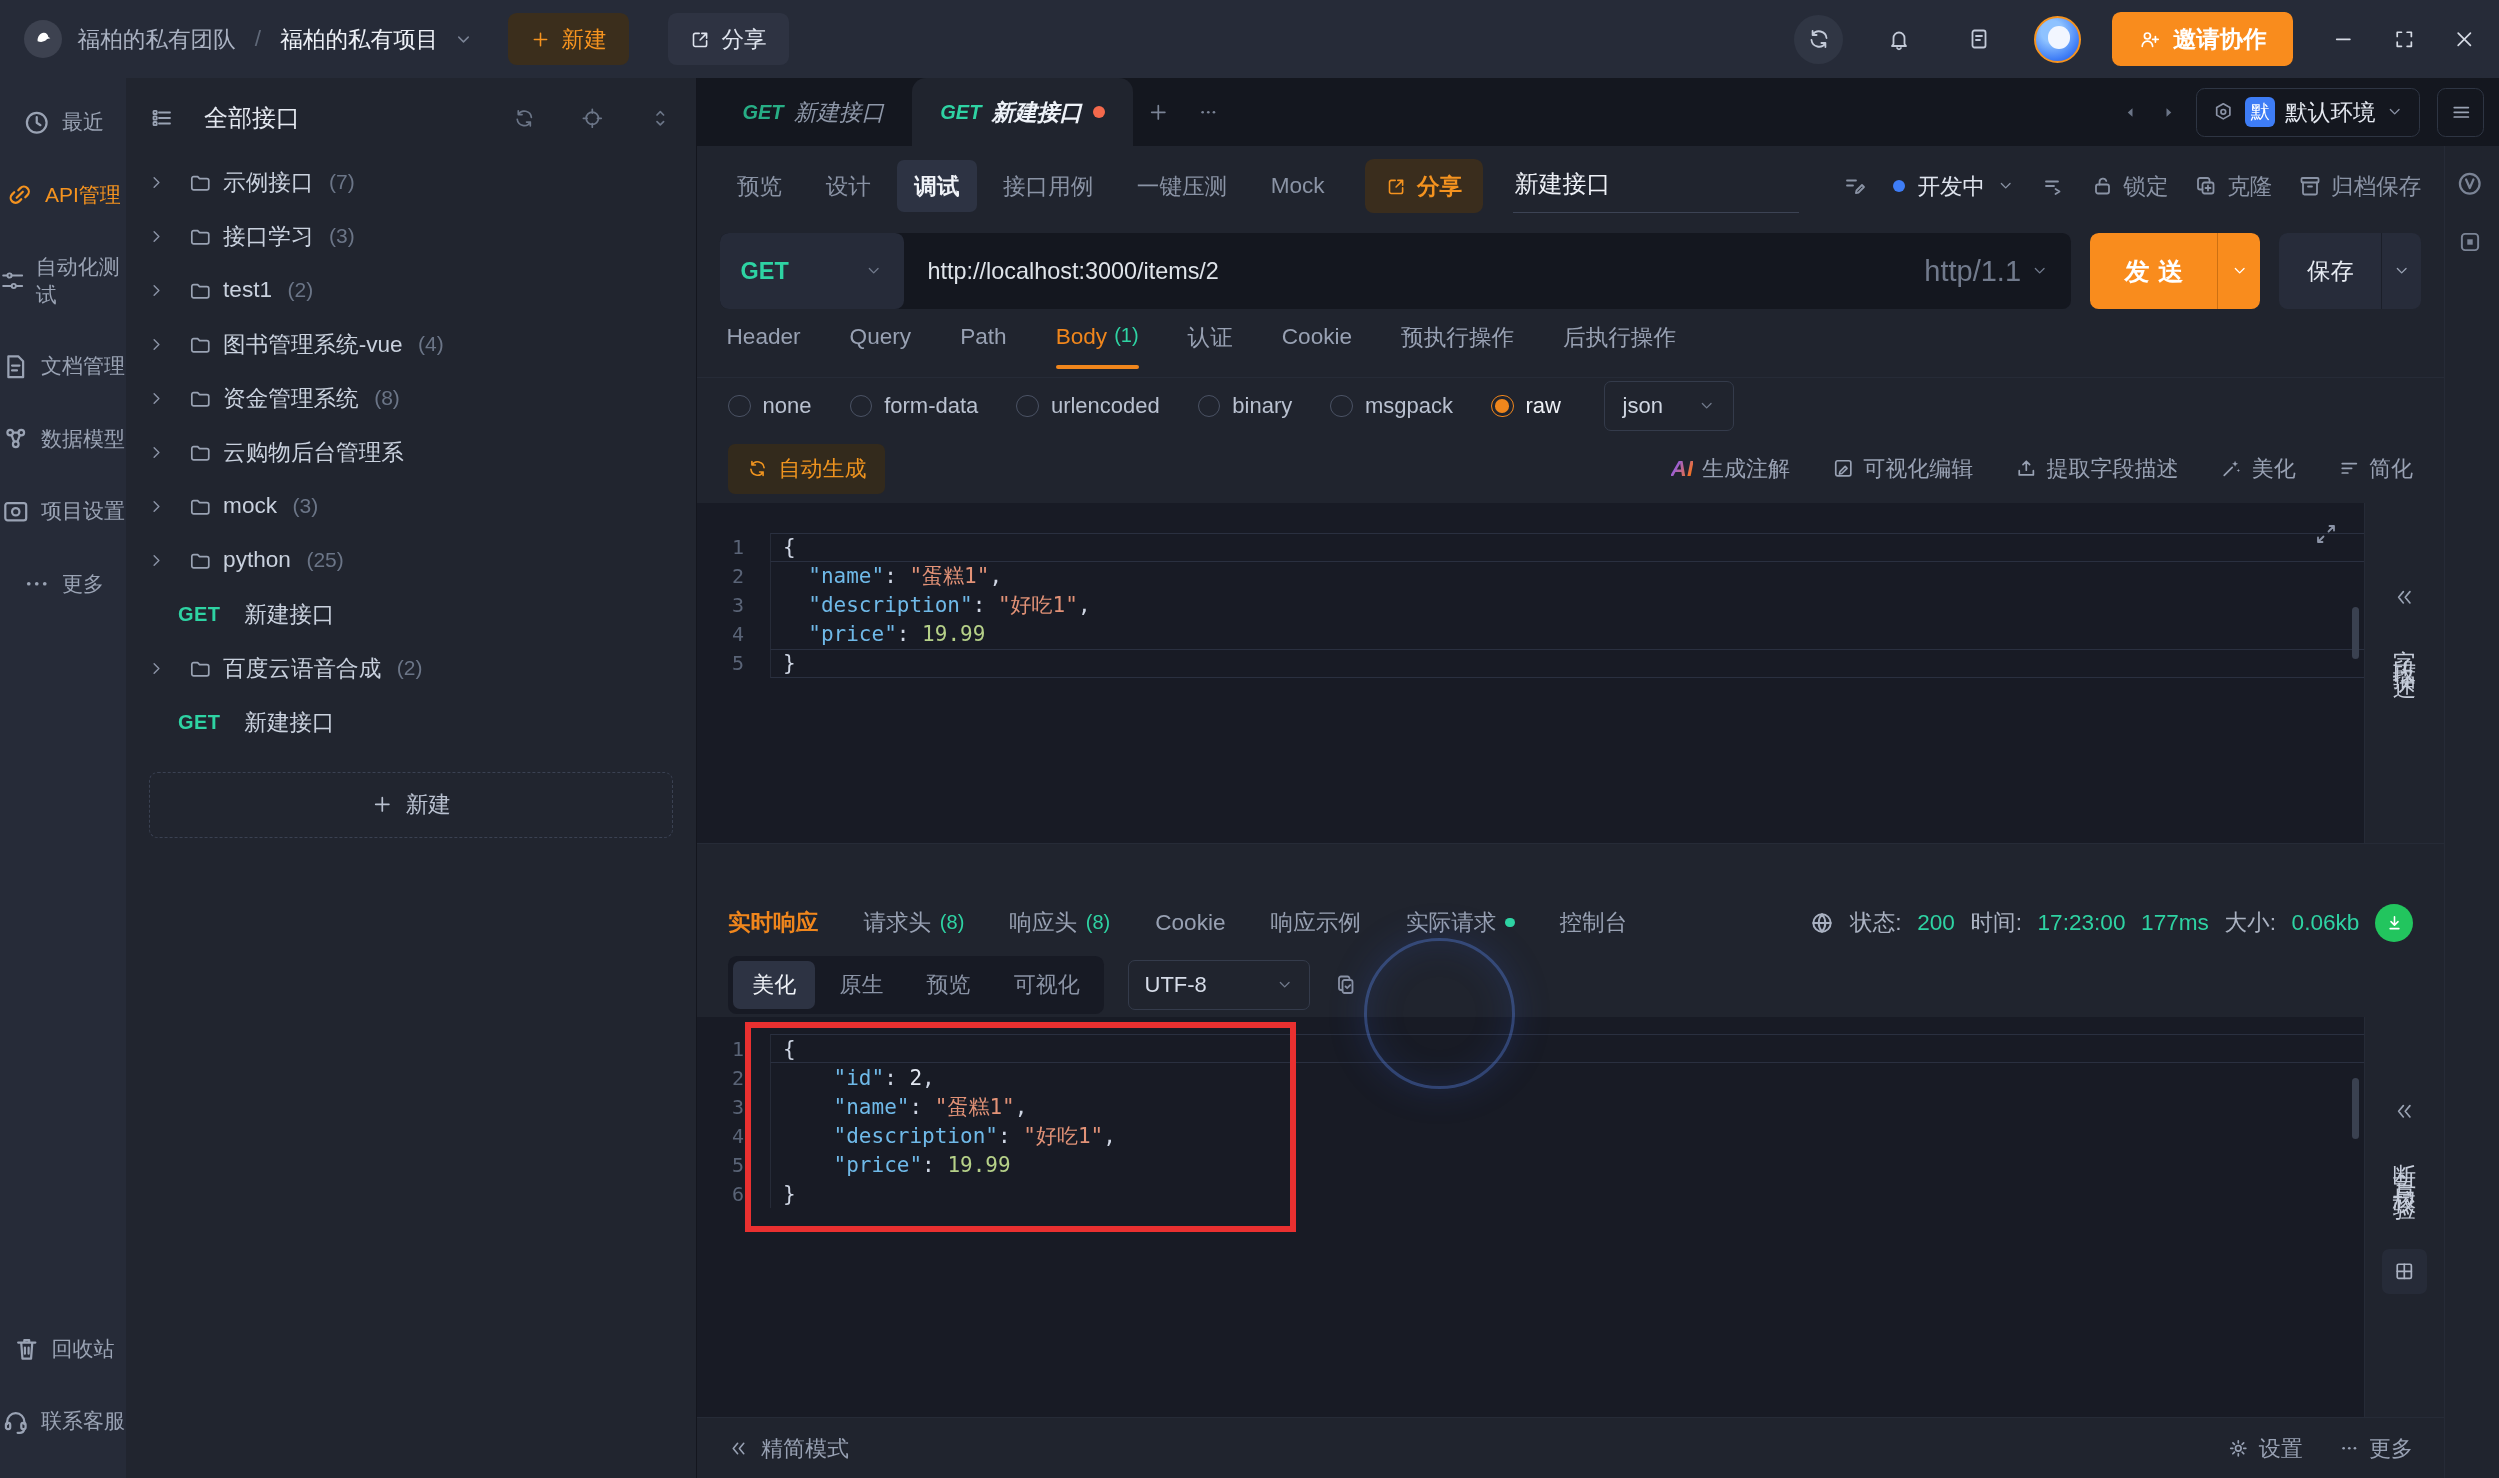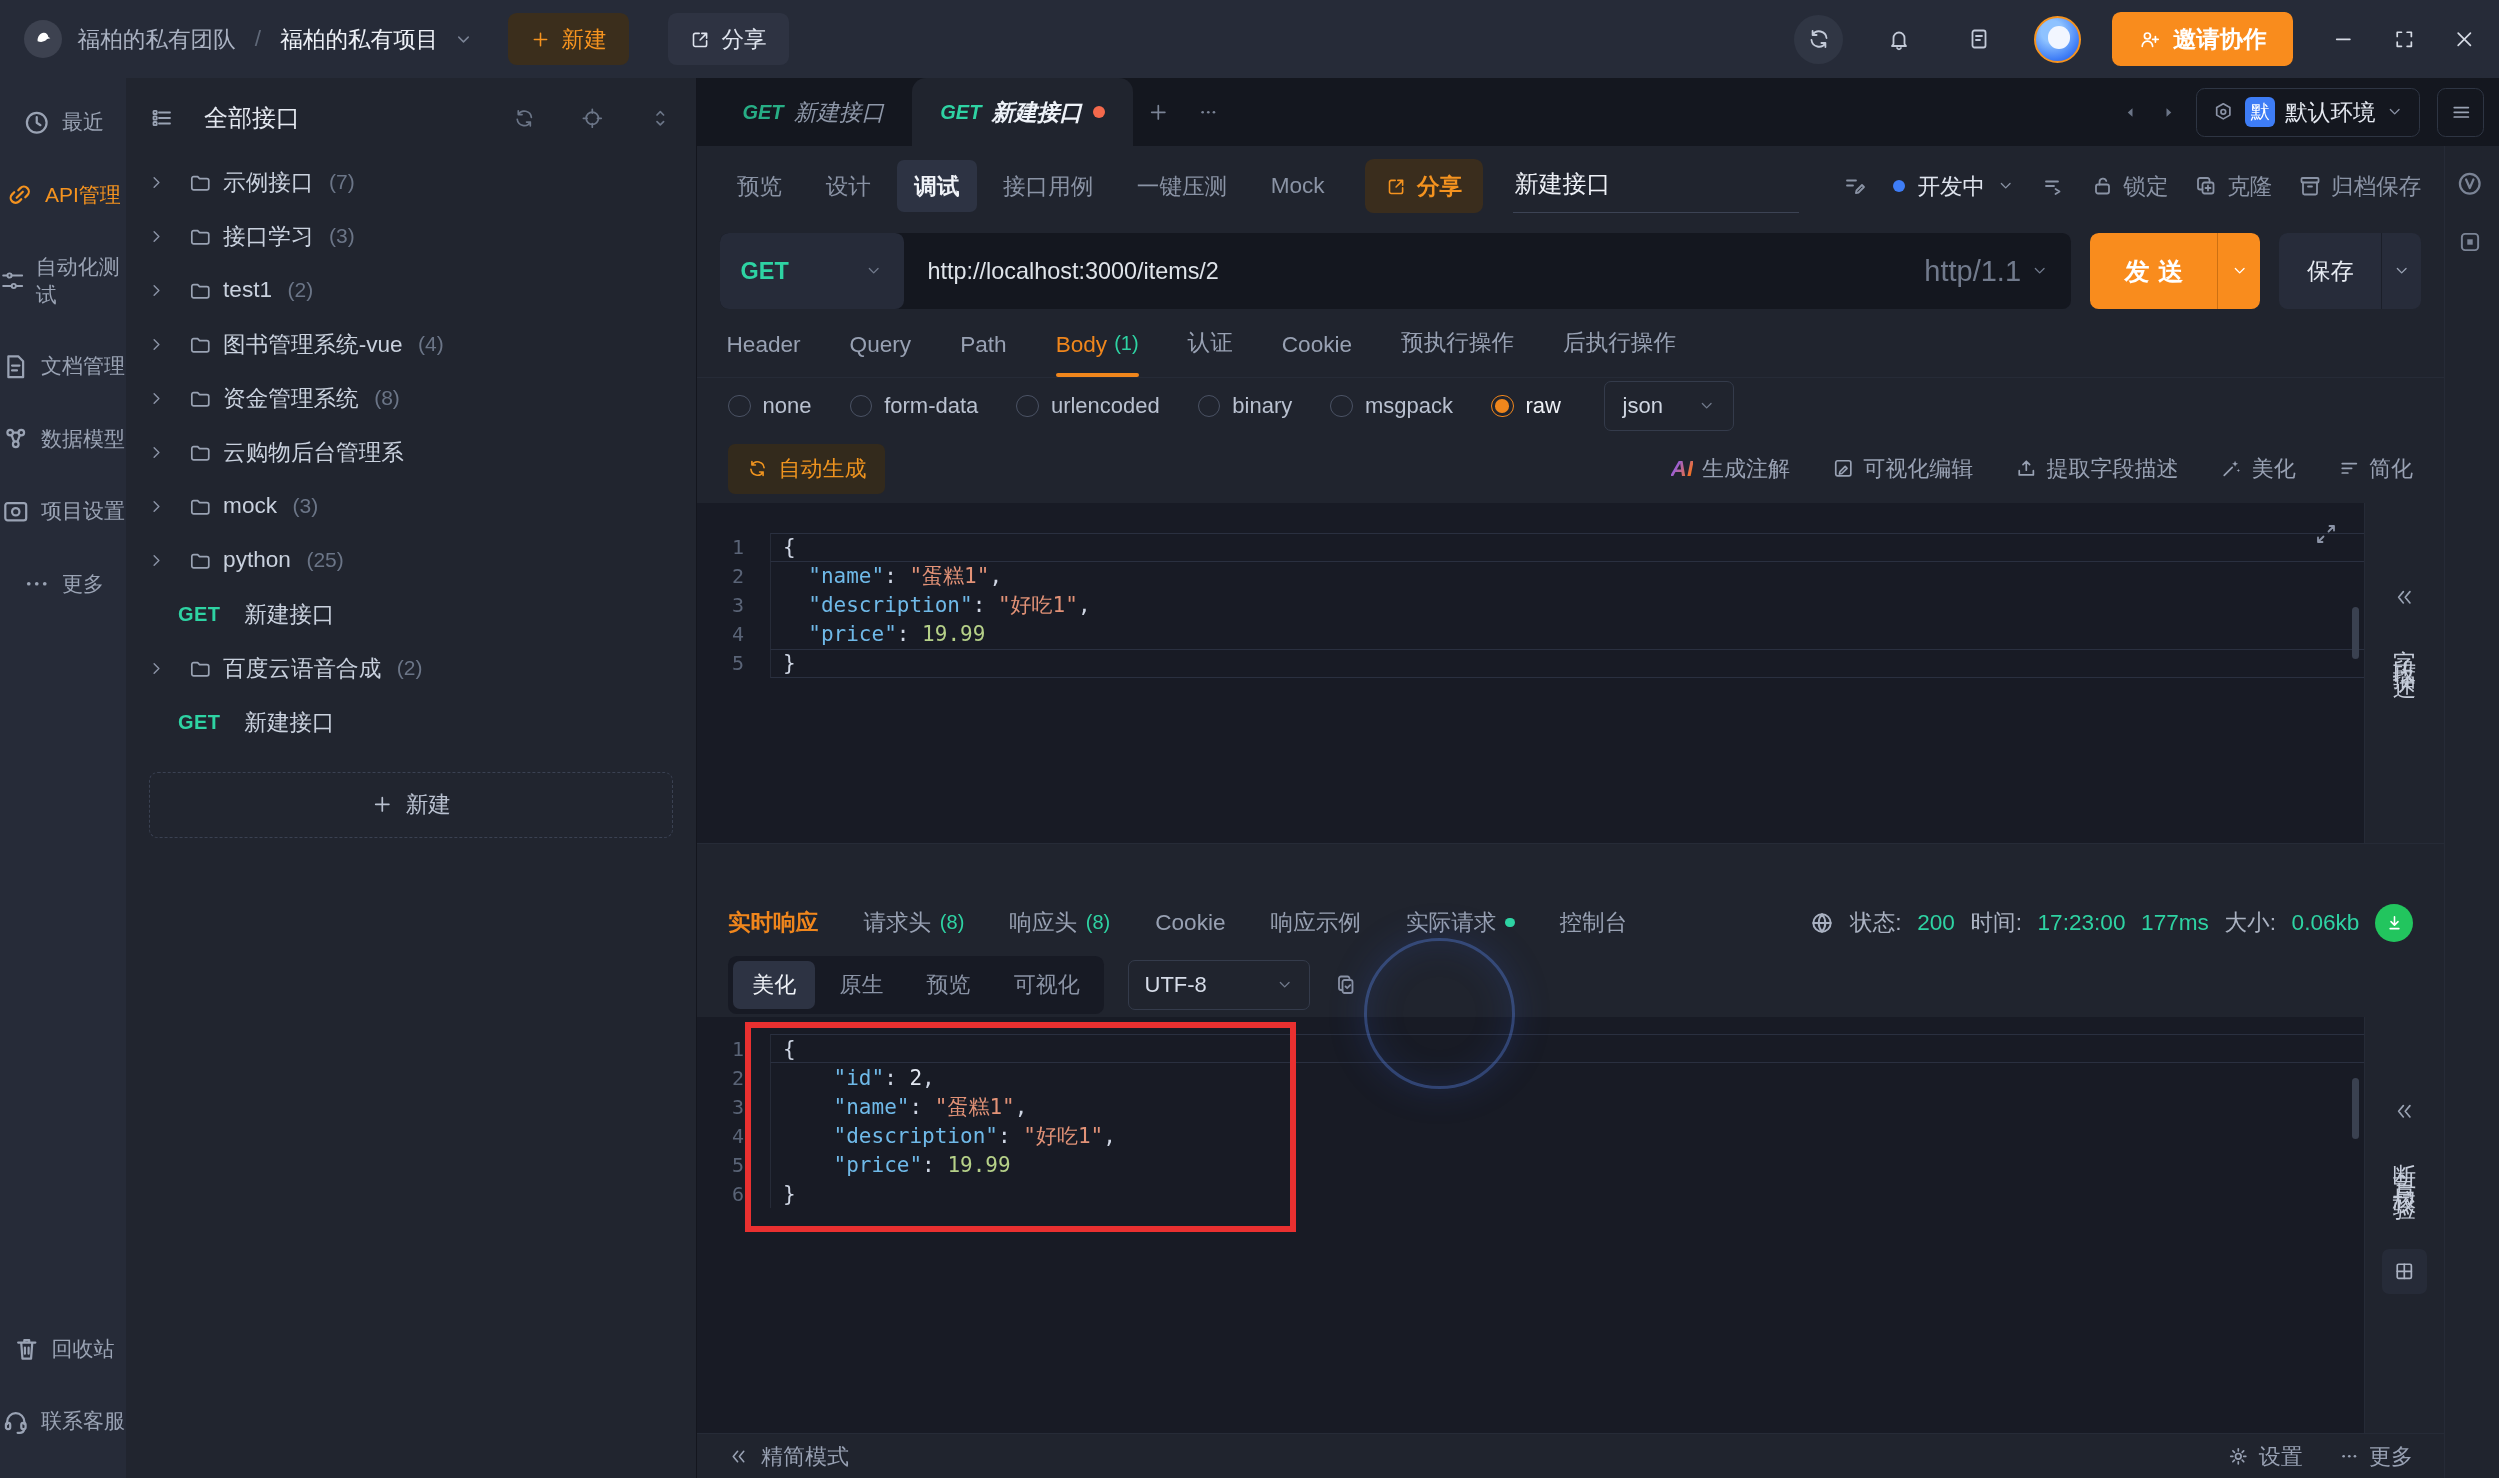--- a/index.html
+++ b/index.html
@@ -105,21 +105,21 @@
   .url-text { flex:1; font-size:23.4px; color:#dfe4ea; padding-left:24px; }
   .http-ver { display:flex; align-items:center; gap:10.4px; color:#717a8c; font-size:29px; padding-right:22.6px; }
   .btn-send { width:170px; height:76px; background:#f98c1d; border-radius:8.7px; display:flex; color:#fff; overflow:hidden; }
   .btn-send .lab { flex:1; display:flex; align-items:center; justify-content:center; font-size:25px; font-weight:bold; letter-spacing:8.7px; padding-left:8.7px; }
   .btn-send .car { width:43px; border-left:0.9px solid rgba(120,60,0,.35); display:flex; align-items:center; justify-content:center; }
   .btn-save { width:142px; height:76px; background:#272c3a; border-radius:8.7px; display:flex; color:#e7ebf2; overflow:hidden; }
   .btn-save .lab { flex:1; display:flex; align-items:center; justify-content:center; font-size:23.4px; }
   .btn-save .car { width:40px; border-left:0.9px solid #1b1f29; display:flex; align-items:center; justify-content:center; color:#9aa3b4; }
 
   
-  .req-tabs { height:62px; display:flex; align-items:flex-end; gap:49px; padding:0 29.5px; border-bottom:0.9px solid #262b37; }
+  .req-tabs { height:62px; display:flex; align-items:center; gap:49px; padding:0 29.5px; border-bottom:0.9px solid #262b37; }
   .rtab { font-size:22.6px; color:#98a1b3; padding-bottom:19px; position:relative; display:flex; gap:7px; }
   .rtab .c { color:#2ed3a3; font-size:20px; }
   .rtab.active { color:#f0861c; }
   .rtab.active::after { content:""; position:absolute; left:0; right:0; bottom:0; height:4.3px; border-radius:2.6px; background:#f0861c; }
 
   
   .radio-row { height:56px; display:flex; align-items:center; gap:38px; padding:0 31px; }
   .radio { display:flex; align-items:center; gap:12px; font-size:22px; color:#b9c1d0; }
   .rc { width:22.6px; height:22.6px; border-radius:50%; border:1.7px solid #4a5264; }
   .radio.sel .rc { border-color:#f0861c; position:relative; }
@@ -178,21 +178,21 @@
     padding:0 15.6px; gap:43px; color:#d6dce8; font-size:22px; }
   .enc-select .cl { margin-left:auto; }
   .copy-ic { color:#8b93a6; }
 
   .red-box { position:absolute; left:48px; top:5.2px; width:551px; height:210px; border:6px solid #e93030; z-index:5; pointer-events:none; }
 
   .deco-circle { position:absolute; width:151px; height:151px; border-radius:50%; border:3.5px solid rgba(80,120,210,.45);
     left:667px; top:792px; z-index:4; pointer-events:none; box-shadow:0 0 35px rgba(50,80,170,.25), inset 0 0 35px rgba(50,80,170,.2); }
 
   
-  .bottombar { height:46px; border-top:0.9px solid #262b37; display:flex; align-items:center; padding:0 31px; color:#98a1b3; font-size:22px; }
+  .bottombar { height:62px; border-top:0.9px solid #262b37; display:flex; align-items:center; padding:0 31px; color:#98a1b3; font-size:22px; }
   .bb-left { display:flex; align-items:center; gap:12px; }
   .bb-right { margin-left:auto; display:flex; align-items:center; gap:35px; }
   .bb-item { display:flex; align-items:center; gap:8.7px; }
 </style>
 </head>
 <body>
 
 <div class="topbar">
   <div class="logo">
     <svg class="ic" width="22.6" height="22.6" viewBox="0 0 24 24">

